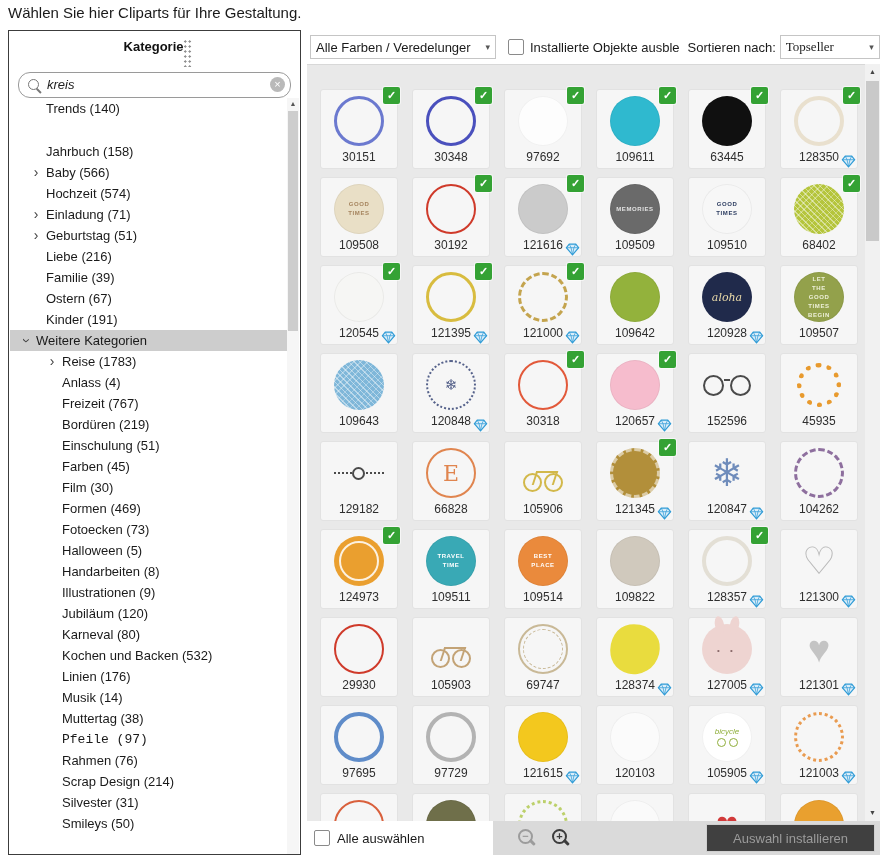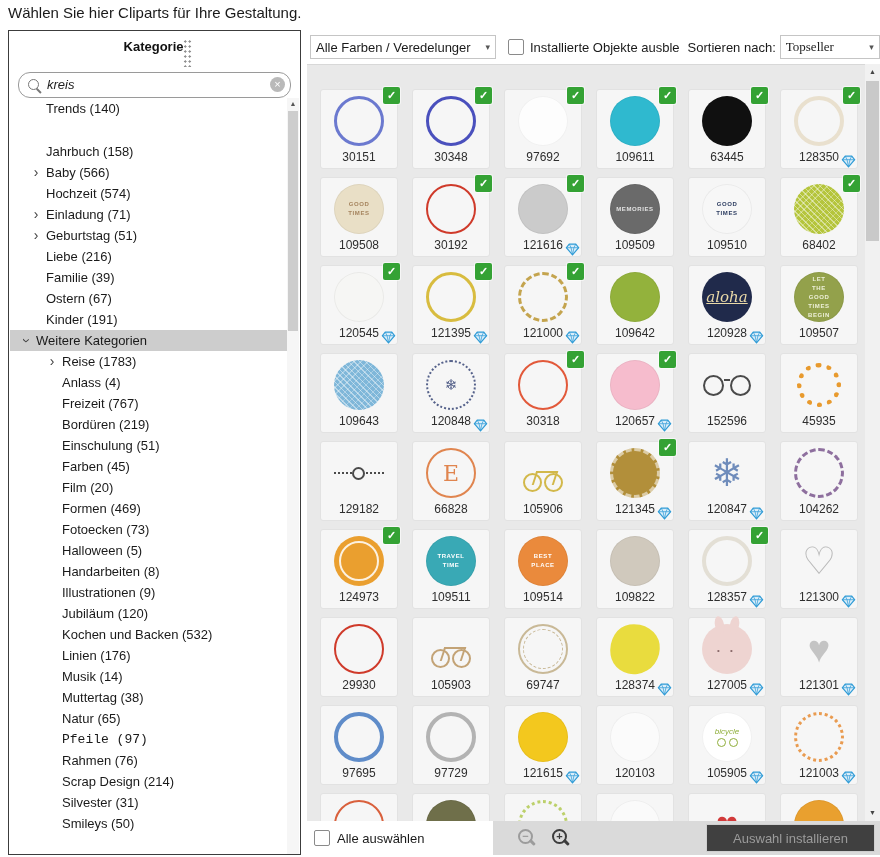--- a/index.html
+++ b/index.html
@@ -75,21 +75,21 @@
   .a-wreath{border:3px dashed var(--c);}
   .a-dashwreath{border:3px dotted var(--c);}
   .a-flower{width:44px;height:44px;border:5px dotted var(--c);}
   .a-sketch{background:var(--c);
     background-image:repeating-linear-gradient(45deg,rgba(255,255,255,.45) 0 1px,transparent 1px 4px),
       repeating-linear-gradient(-45deg,rgba(255,255,255,.3) 0 1px,transparent 1px 5px);}
   .a-badge{background:var(--c);box-shadow:inset 0 0 0 1px rgba(0,0,0,.05);}
   .a-badge span{font-size:6px;font-weight:bold;letter-spacing:.6px;color:var(--c2);
     line-height:1.5;text-transform:uppercase;}
   .a-script{background:var(--c);}
-  .a-script span{font-style:italic;font-size:15px;color:var(--c2);font-family:"DejaVu Serif",serif;text-decoration:underline;}
+  .a-script span{font-style:italic;font-size:11px;color:var(--c2);font-family:"DejaVu Serif",serif;}
   .a-glyph{font-size:38px;color:var(--c);line-height:1;}
   .a-snowring{border:2px dotted var(--c);color:var(--c);font-size:15px;}
   .a-monogram{border:2px solid var(--c);color:var(--c);}
   .a-monogram span{font-size:22px;font-family:"DejaVu Serif",serif;}
   .a-scallop{background:var(--c);border:3px dashed rgba(255,255,255,.55);}
   .a-discring{background:var(--c);}
   .a-discring::after{content:"";width:36px;height:36px;border:2px solid rgba(255,255,255,.85);border-radius:50%;}
   .a-ornate{border:2px solid var(--c);}
   .a-ornate::after{content:"";width:38px;height:38px;border:1px dashed var(--c);border-radius:50%;}
   .a-blob{background:var(--c);border-radius:46% 54% 52% 48% / 55% 47% 53% 45%;transform:rotate(-8deg);}
@@ -166,32 +166,32 @@
       <div class="cat-row" style="padding-left: 36px;"><span>Familie (39)</span></div>
       <div class="cat-row" style="padding-left: 36px;"><span>Ostern (67)</span></div>
       <div class="cat-row" style="padding-left: 36px;"><span>Kinder (191)</span></div>
       <div class="cat-row selected" style="padding-left: 26px;"><span class="cat-arrow expanded" style="left: 10px;">›</span><span>Weitere Kategorien</span></div>
       <div class="cat-row" style="padding-left: 52px;"><span class="cat-arrow" style="left: 36px;">›</span><span>Reise (1783)</span></div>
       <div class="cat-row" style="padding-left: 52px;"><span>Anlass (4)</span></div>
       <div class="cat-row" style="padding-left: 52px;"><span>Freizeit (767)</span></div>
       <div class="cat-row" style="padding-left: 52px;"><span>Bordüren (219)</span></div>
       <div class="cat-row" style="padding-left: 52px;"><span>Einschulung (51)</span></div>
       <div class="cat-row" style="padding-left: 52px;"><span>Farben (45)</span></div>
-      <div class="cat-row" style="padding-left: 52px;"><span>Film (20)</span></div>
+      <div class="cat-row" style="padding-left: 52px;"><span>Film (30)</span></div>
       <div class="cat-row" style="padding-left: 52px;"><span>Formen (469)</span></div>
       <div class="cat-row" style="padding-left: 52px;"><span>Fotoecken (73)</span></div>
       <div class="cat-row" style="padding-left: 52px;"><span>Halloween (5)</span></div>
       <div class="cat-row" style="padding-left: 52px;"><span>Handarbeiten (8)</span></div>
       <div class="cat-row" style="padding-left: 52px;"><span>Illustrationen (9)</span></div>
       <div class="cat-row" style="padding-left: 52px;"><span>Jubiläum (120)</span></div>
+      <div class="cat-row" style="padding-left: 52px;"><span>Karneval (80)</span></div>
       <div class="cat-row" style="padding-left: 52px;"><span>Kochen und Backen (532)</span></div>
       <div class="cat-row" style="padding-left: 52px;"><span>Linien (176)</span></div>
       <div class="cat-row" style="padding-left: 52px;"><span>Musik (14)</span></div>
       <div class="cat-row" style="padding-left: 52px;"><span>Muttertag (38)</span></div>
-      <div class="cat-row" style="padding-left: 52px;"><span>Natur (65)</span></div>
       <div class="cat-row" style="padding-left: 52px; font-family: Liberation Mono, monospace;"><span>Pfeile (97)</span></div>
       <div class="cat-row" style="padding-left: 52px;"><span>Rahmen (76)</span></div>
       <div class="cat-row" style="padding-left: 52px;"><span>Scrap Design (214)</span></div>
       <div class="cat-row" style="padding-left: 52px;"><span>Silvester (31)</span></div>
       <div class="cat-row" style="padding-left: 52px;"><span>Smileys (50)</span></div>
     </div>
   <div class="tree-scroll">
     <div class="ts-btn">▲</div>
     <div class="ts-thumb"></div>
   </div>

